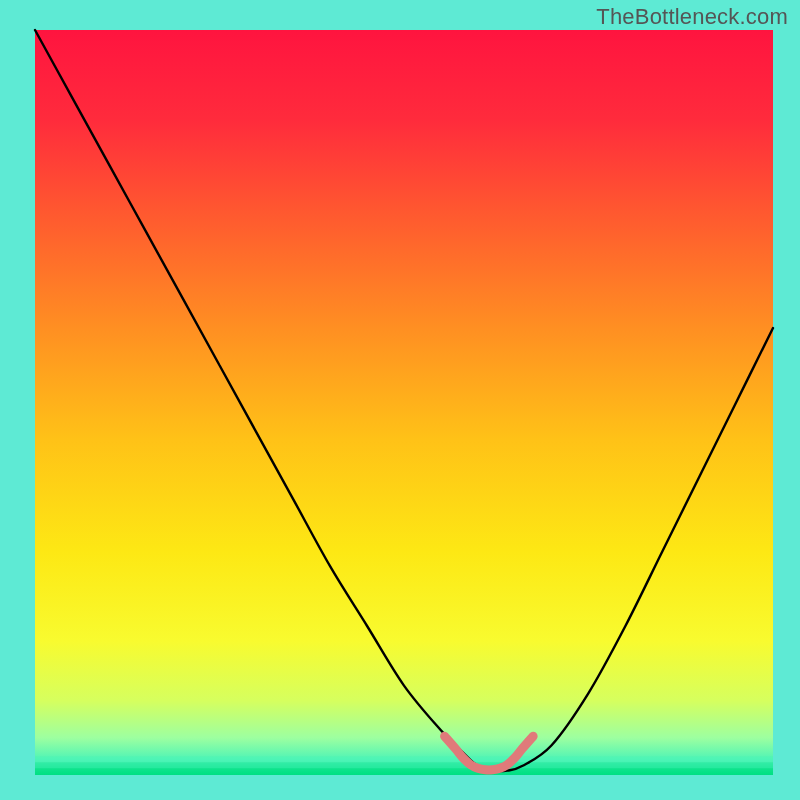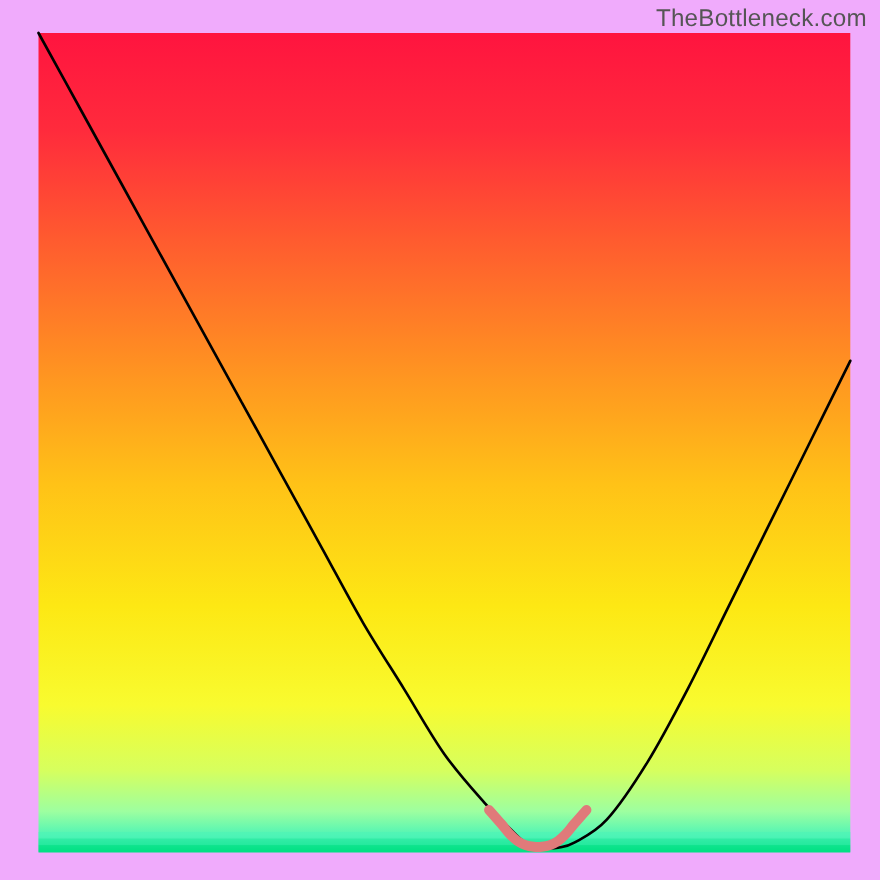--- a/index.html
+++ b/index.html
@@ -8,21 +8,21 @@
     width: 800px;
     height: 800px;
     background: #000;
     overflow: hidden;
     font-family: Arial, Helvetica, sans-serif;
   }
   .stage {
     position: relative;
     width: 800px;
     height: 800px;
-    background: #f0abfc;
+    background: #5eead4;
   }
   .watermark {
     position: absolute;
     top: 4px;
     right: 12px;
     color: #555;
     font-size: 22px;
     font-weight: 500;
     letter-spacing: 0.2px;
     z-index: 5;

